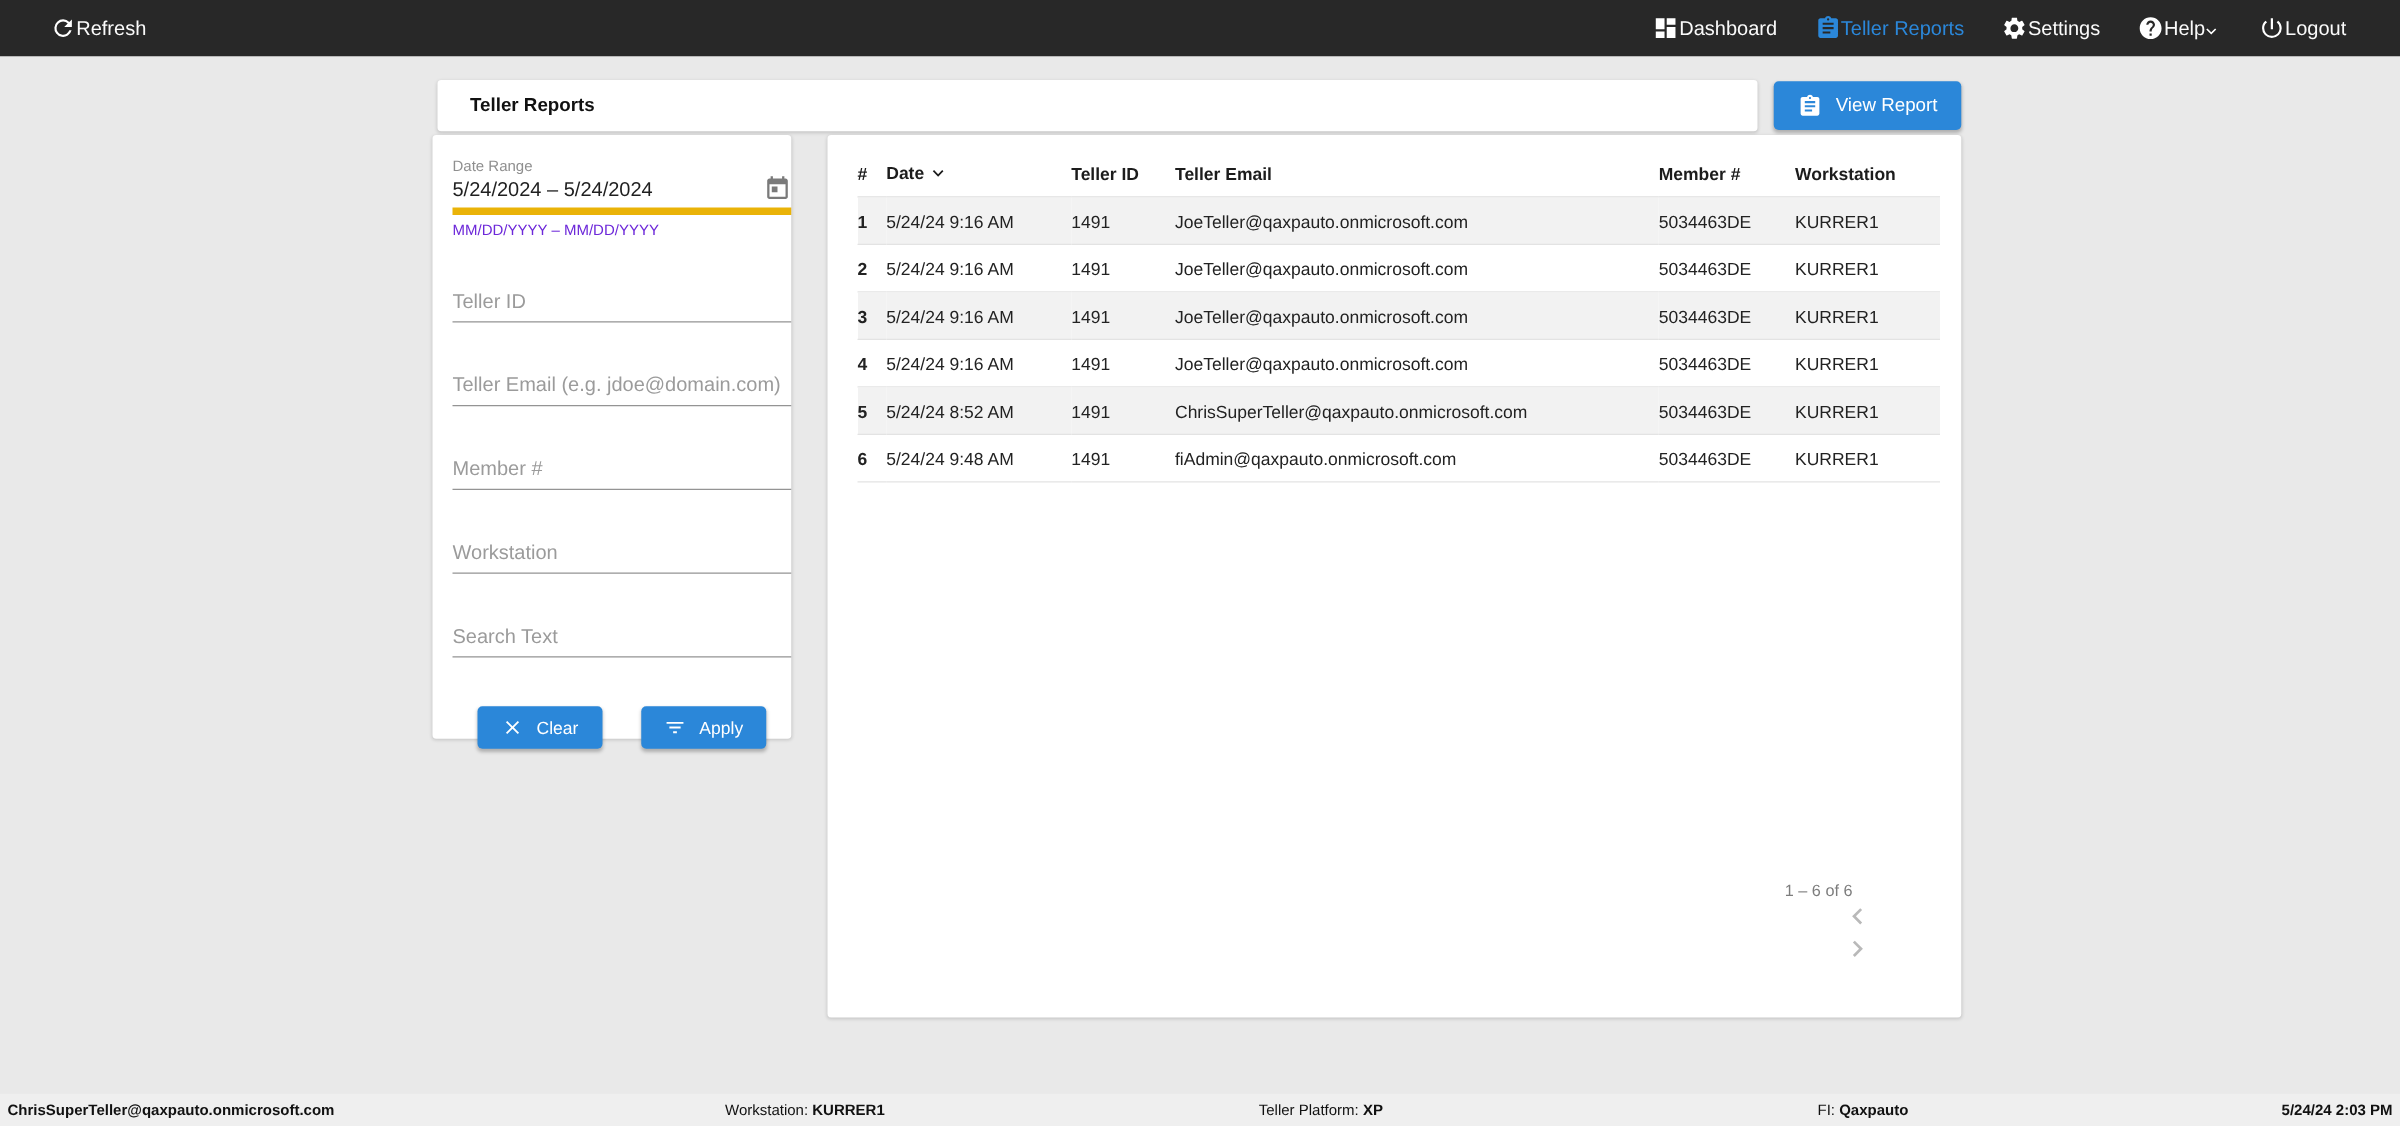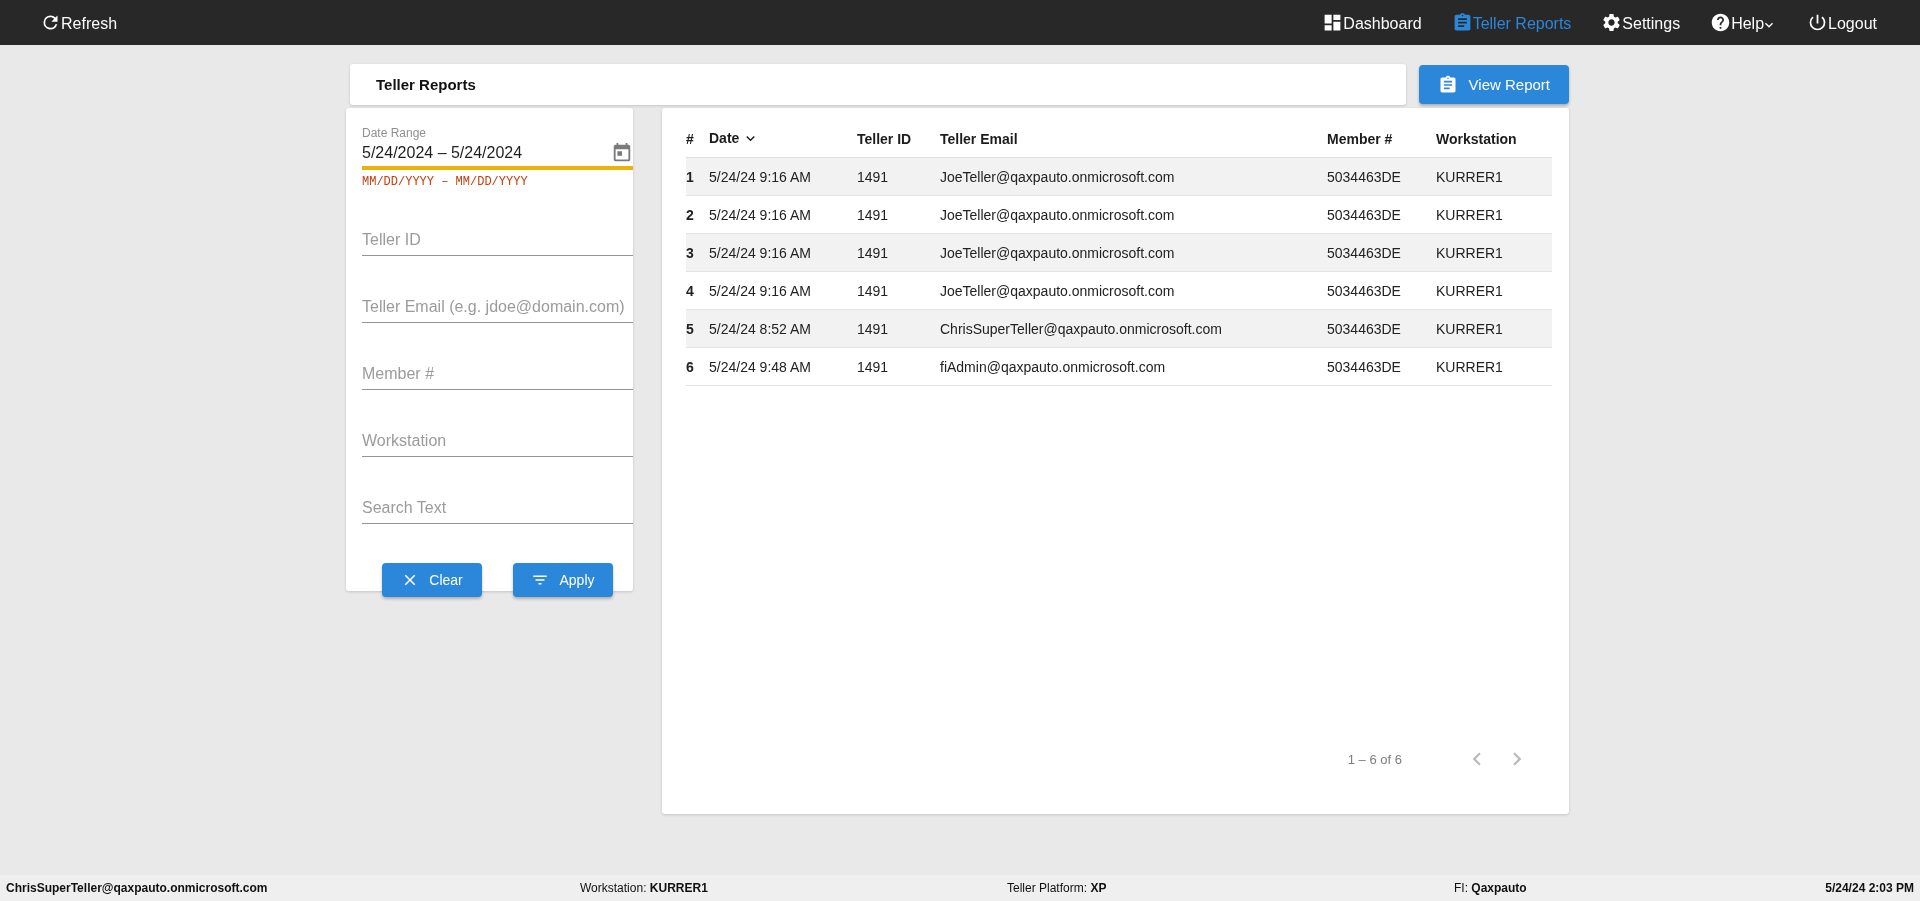--- a/index.html
+++ b/index.html
@@ -43,28 +43,28 @@
   .btn-primary svg { width:20px; height:20px; fill:#fff; }
 
   
   .content-row { margin:3px 351px 0 346px; display:flex; gap:29px; align-items:flex-start; }
 
   .filter-card {
     width:287px; flex:0 0 287px; height:483px; background:#fff; border-radius:3px;
     box-shadow:0 1px 3px rgba(0,0,0,.16); padding:18px 0 16px 16px;
   }
   .f-label { font-size:12px; color:#8f8f8f; }
-  .date-row { display:flex; align-items:flex-end; border-bottom:4px solid #eab308; padding-bottom:2px; }
+  .date-row { display:flex; align-items:flex-start; border-bottom:6px solid #eab308; padding-bottom:2px; }
   .date-row input {
     flex:1; border:none; outline:none; font-size:16px; color:#1f1f1f;
     font-family:inherit; background:transparent; padding:4px 0 2px 0;
   }
   .icon-btn { background:none; border:none; cursor:pointer; padding:0; line-height:0; }
   .icon-btn svg { width:22px; height:22px; fill:#7a7a7a; }
-  .hint { font-size:12px; color:#c2410c; margin-top:5px;font-family:Liberation Mono, monospace; }
+  .hint { font-size:12px; color:#6d28d9; margin-top:5px; }
   .field { border-bottom:1px solid #949494; margin-top:40px; }
   .field input {
     width:100%; border:none; outline:none; font-size:16px; color:#1f1f1f;
     font-family:inherit; background:transparent; padding:2px 0 6px 0;
     text-overflow:ellipsis;
   }
   .field input::placeholder, .date-row input::placeholder { color:#9b9b9b; opacity:1; }
   .filter-buttons { display:flex; justify-content:center; gap:31px; margin-top:39px; }
   .btn-small {
     background:var(--accent); color:#fff; border:none; border-radius:4px;
@@ -86,21 +86,21 @@
   }
   th.sortable { cursor:pointer; }
   th .sort-ic { width:17px; height:17px; fill:#1c1c1c; vertical-align:-4px; margin-left:3px; }
   td {
     font-size:14px; color:#222; padding:0 6px 0 0; height:38px;
     border-bottom:1px solid #e3e3e3; white-space:nowrap; overflow:hidden;
   }
   td:first-child { font-weight:bold; }
   tbody tr:nth-child(odd) { background:#f2f2f2; }
   .pagination {
-    position:absolute; right:39px; bottom:42px; display:flex; align-items:center;
+    position:absolute; right:39px; bottom:42px; display:flex; align-items:center;flex-direction:column;
   }
   .pagination .range { font-size:13px; color:#7d7d7d; margin-right:48px; }
   .page-btn { background:none; border:none; cursor:pointer; padding:0; line-height:0; margin-left:14px; }
   .page-btn svg { width:26px; height:26px; fill:#b9b9b9; }
 
   
   .statusbar {
     margin-top:auto; height:26px; flex:0 0 26px; background:#efefef;
     position:relative; font-size:12px; color:#111;
   }

